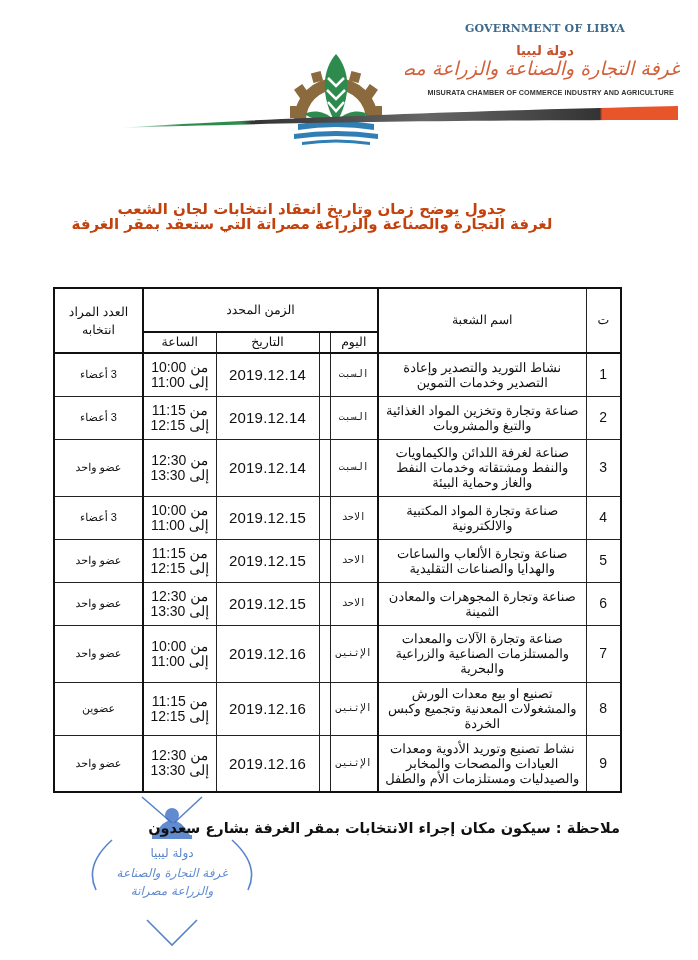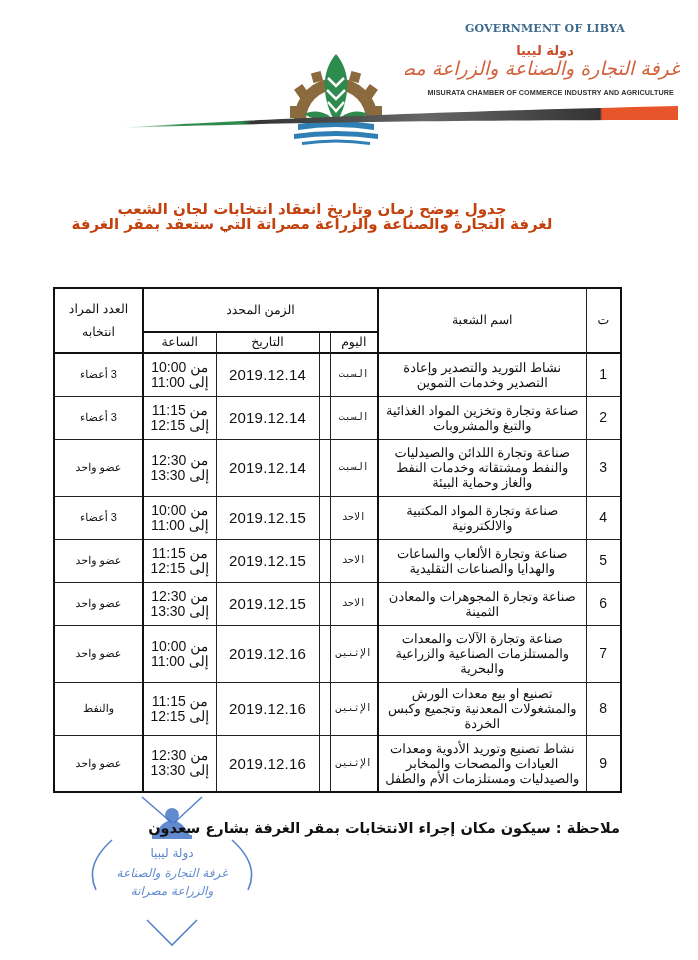--- a/index.html
+++ b/index.html
@@ -106,21 +106,21 @@
     <col style="width:11px">
     <col style="width:103px">
     <col style="width:73px">
     <col style="width:89px">
   </colgroup>
   <thead>
     <tr style="height:44px">
       <th rowspan="2" class="thick-b">ت</th>
       <th rowspan="2" class="thick-l thick-b">اسم الشعبة</th>
       <th colspan="4" class="thick-l" style="border-bottom:2.5px solid #111;">الزمن المحدد</th>
-      <th rowspan="2" class="thick-b" style="line-height:23px;">العدد المراد انتخابه</th>
+      <th rowspan="2" class="thick-b" style="line-height:18px;">العدد المراد انتخابه</th>
     </tr>
     <tr style="height:21px">
       <th class="thick-b">اليوم</th>
       <th class="thick-b"></th>
       <th class="thick-b">التاريخ</th>
       <th class="thick-b thick-l">الساعة</th>
     </tr>
   </thead>
   <tbody>
     <tr style="height:43px">
@@ -142,21 +142,21 @@
       <td></td>
       <td class="date">2019.12.14</td>
       <td class="time thick-l">
           <span>من 11:15</span>
           <span>إلى 12:15</span>
         </td>
       <td class="count">3 أعضاء</td>
     </tr>
     <tr style="height:57px">
       <td class="num">3</td>
-      <td class="name thick-l">صناعة وتجارة اللدائن والصيدليات والنفط ومشتقاته وخدمات النفط والغاز وحماية البيئة</td>
+      <td class="name thick-l">صناعة لغرفة اللدائن والكيماويات والنفط ومشتقاته وخدمات النفط والغاز وحماية البيئة</td>
       <td class="day">السبت</td>
       <td></td>
       <td class="date">2019.12.14</td>
       <td class="time thick-l">
           <span>من 12:30</span>
           <span>إلى 13:30</span>
         </td>
       <td class="count">عضو واحد</td>
     </tr>
     <tr style="height:43px">
@@ -210,21 +210,21 @@
     <tr style="height:53px">
       <td class="num">8</td>
       <td class="name thick-l">تصنيع او بيع معدات الورش والمشغولات المعدنية وتجميع وكبس الخردة</td>
       <td class="day">الإثنين</td>
       <td></td>
       <td class="date">2019.12.16</td>
       <td class="time thick-l">
           <span>من 11:15</span>
           <span>إلى 12:15</span>
         </td>
-      <td class="count">والنفط</td>
+      <td class="count">عضوين</td>
     </tr>
     <tr style="height:57px">
       <td class="num">9</td>
       <td class="name thick-l">نشاط تصنيع وتوريد الأدوية ومعدات العيادات والمصحات والمخابر والصيدليات ومستلزمات الأم والطفل</td>
       <td class="day">الإثنين</td>
       <td></td>
       <td class="date">2019.12.16</td>
       <td class="time thick-l">
           <span>من 12:30</span>
           <span>إلى 13:30</span>

